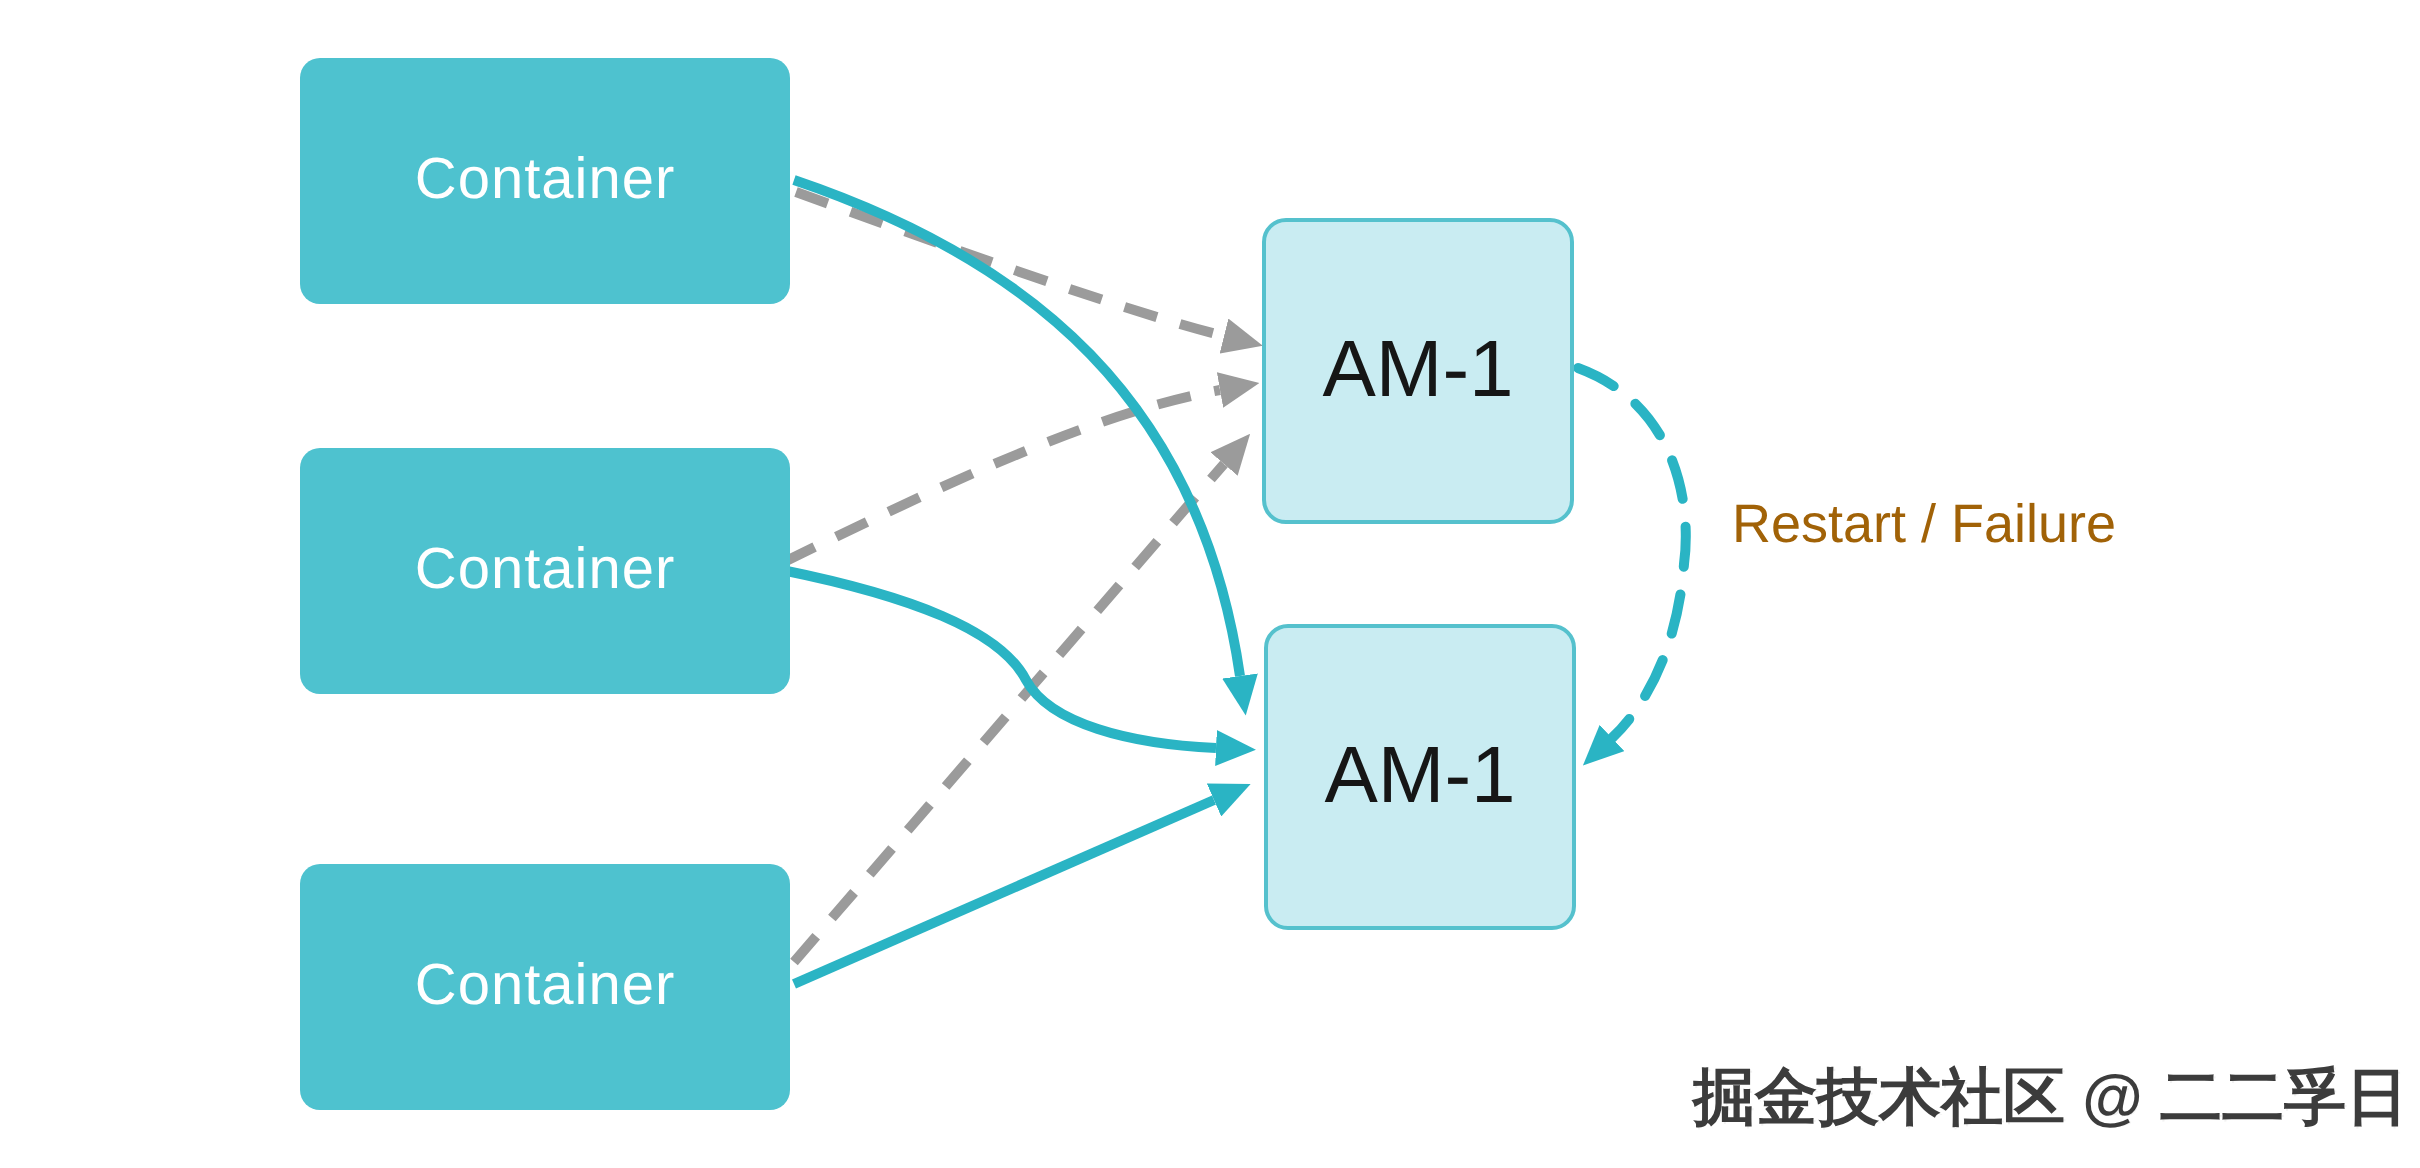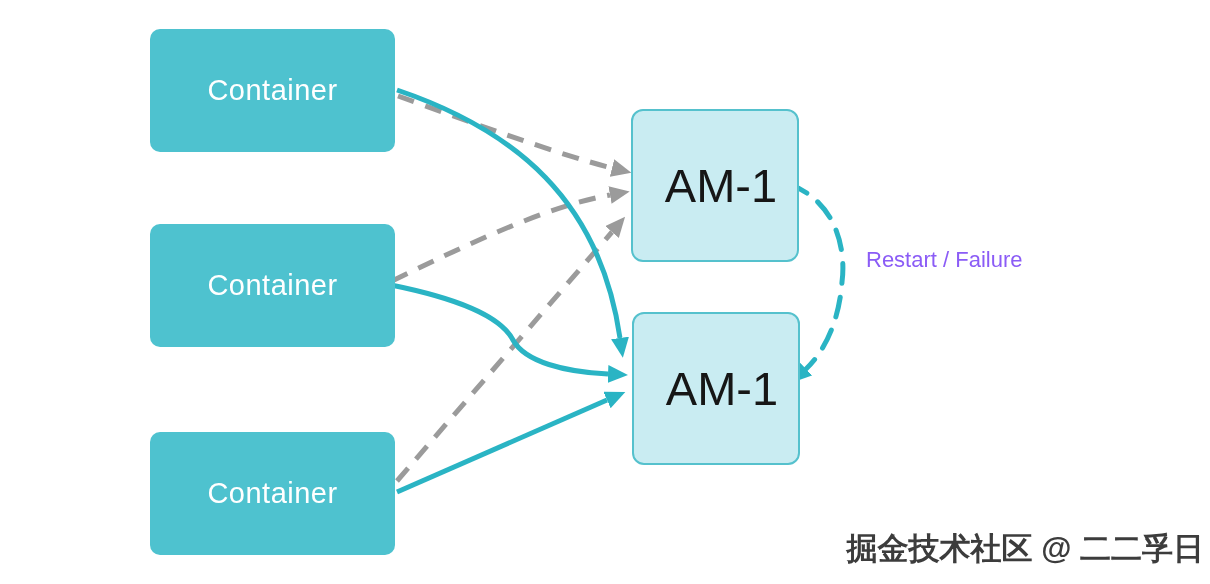--- a/index.html
+++ b/index.html
@@ -14,27 +14,27 @@
     display:flex;align-items:center;justify-content:center;
     color:#ffffff;font-size:29px;letter-spacing:0.5px;
   }
   .cbox.c1{top:29px;}
   .cbox.c2{top:224px;}
   .cbox.c3{top:432px;}
   .nbox{
     position:absolute;width:152px;height:149px;
     background:#c9ecf2;border:2px solid #55c1cd;border-radius:12px;
     display:flex;align-items:center;justify-content:center;
-    color:#161616;font-size:47px;padding-left:12px;
+    color:#161616;font-size:40px;
   }
   .nbox.n1{left:631px;top:109px;}
   .nbox.n2{left:632px;top:312px;}
   .edge-label{
     position:absolute;left:866px;top:247px;
-    color:#8b5cf6;font-size:22px;white-space:nowrap;
+    color:#a16207;font-size:27px;white-space:nowrap;
   }
   .watermark{
     position:absolute;right:6px;top:528px;
     color:#3c3c3c;font-size:31px;font-weight:bold;white-space:nowrap;
     text-shadow:2px 2px 0 #ffffff,1px 1px 0 #f2f2f2;
   }
 </style>
 </head>
 <body>
 

